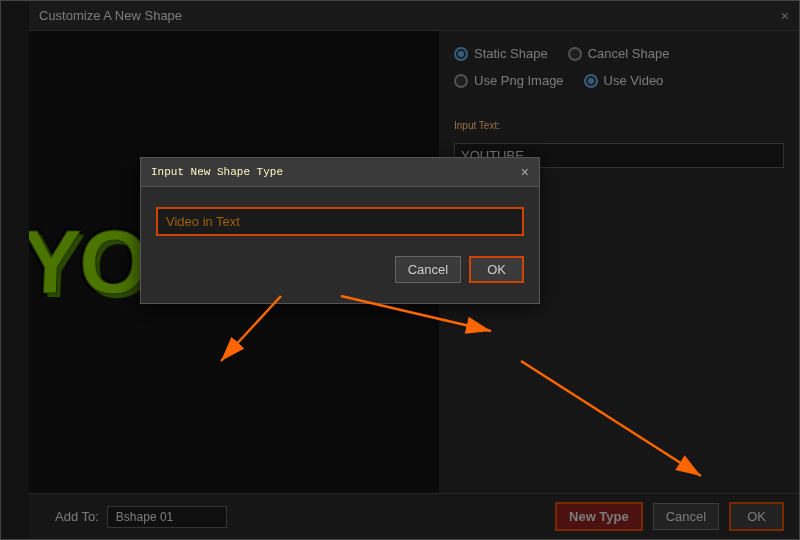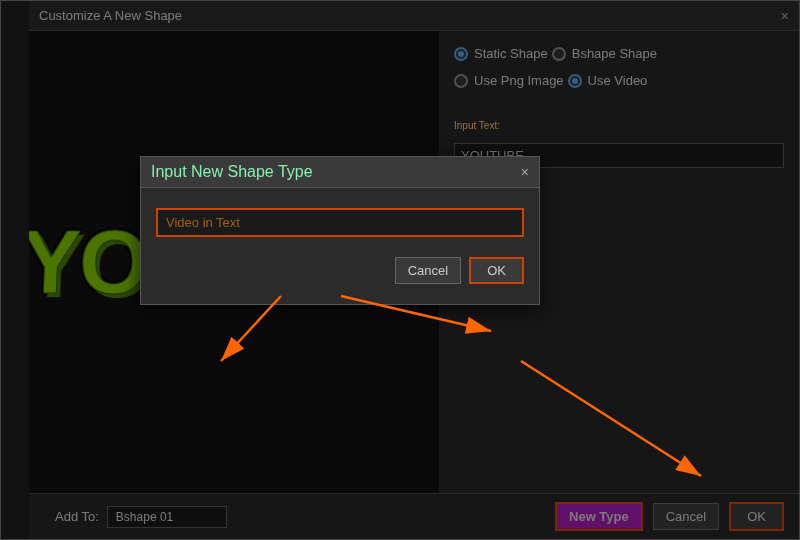--- a/index.html
+++ b/index.html
@@ -79,21 +79,21 @@
       background: #252525;
       padding: 15px;
       display: flex;
       flex-direction: column;
       gap: 12px;
     }
 
     .radio-row {
       display: flex;
       align-items: center;
-      gap: 4px;
+      gap: 20px;
     }
 
     .radio-option {
       display: flex;
       align-items: center;
       gap: 6px;
       cursor: pointer;
     }
 
     .radio-circle {
@@ -174,21 +174,21 @@
     .add-to-input {
       background: #1a1a1a;
       border: 1px solid #555;
       color: #ccc;
       padding: 3px 8px;
       font-size: 12px;
       width: 120px;
     }
 
     .new-type-btn {
-      background: #a21caf;
+      background: #7f1d1d;
       border: 2px solid #cc4400;
       color: #ccc;
       padding: 5px 12px;
       cursor: pointer;
       font-size: 13px;
       font-weight: bold;
     }
 
     .ok-btn {
       background: #3a3a3a;
@@ -231,22 +231,23 @@
 
     .modal-title-bar {
       background: #3a3a3a;
       padding: 6px 10px;
       display: flex;
       justify-content: space-between;
       align-items: center;
       border-bottom: 1px solid #555;
     }
     .modal-title-text {
-      color: #86efac;
-      font-size: 16px;
+      color: #fef9c3;
+      font-size: 11px;
+      font-family: Liberation Mono, monospace;
     }
     .modal-close {
       color: #aaa;
       cursor: pointer;
       font-size: 14px;
     }
 
     .modal-body {
       padding: 20px 15px;
     }
@@ -324,21 +325,21 @@
 
     <div class="controls-area">
 
       <div class="radio-row">
         <div class="radio-option">
           <div class="radio-circle selected"></div>
           <span class="radio-label">Static Shape</span>
         </div>
         <div class="radio-option">
           <div class="radio-circle"></div>
-          <span class="radio-label">Bshape Shape</span>
+          <span class="radio-label">Cancel Shape</span>
         </div>
       </div>
 
       <div class="radio-row">
         <div class="radio-option">
           <div class="radio-circle"></div>
           <span class="radio-label">Use Png Image</span>
         </div>
         <div class="radio-option">
           <div class="radio-circle selected"></div>

